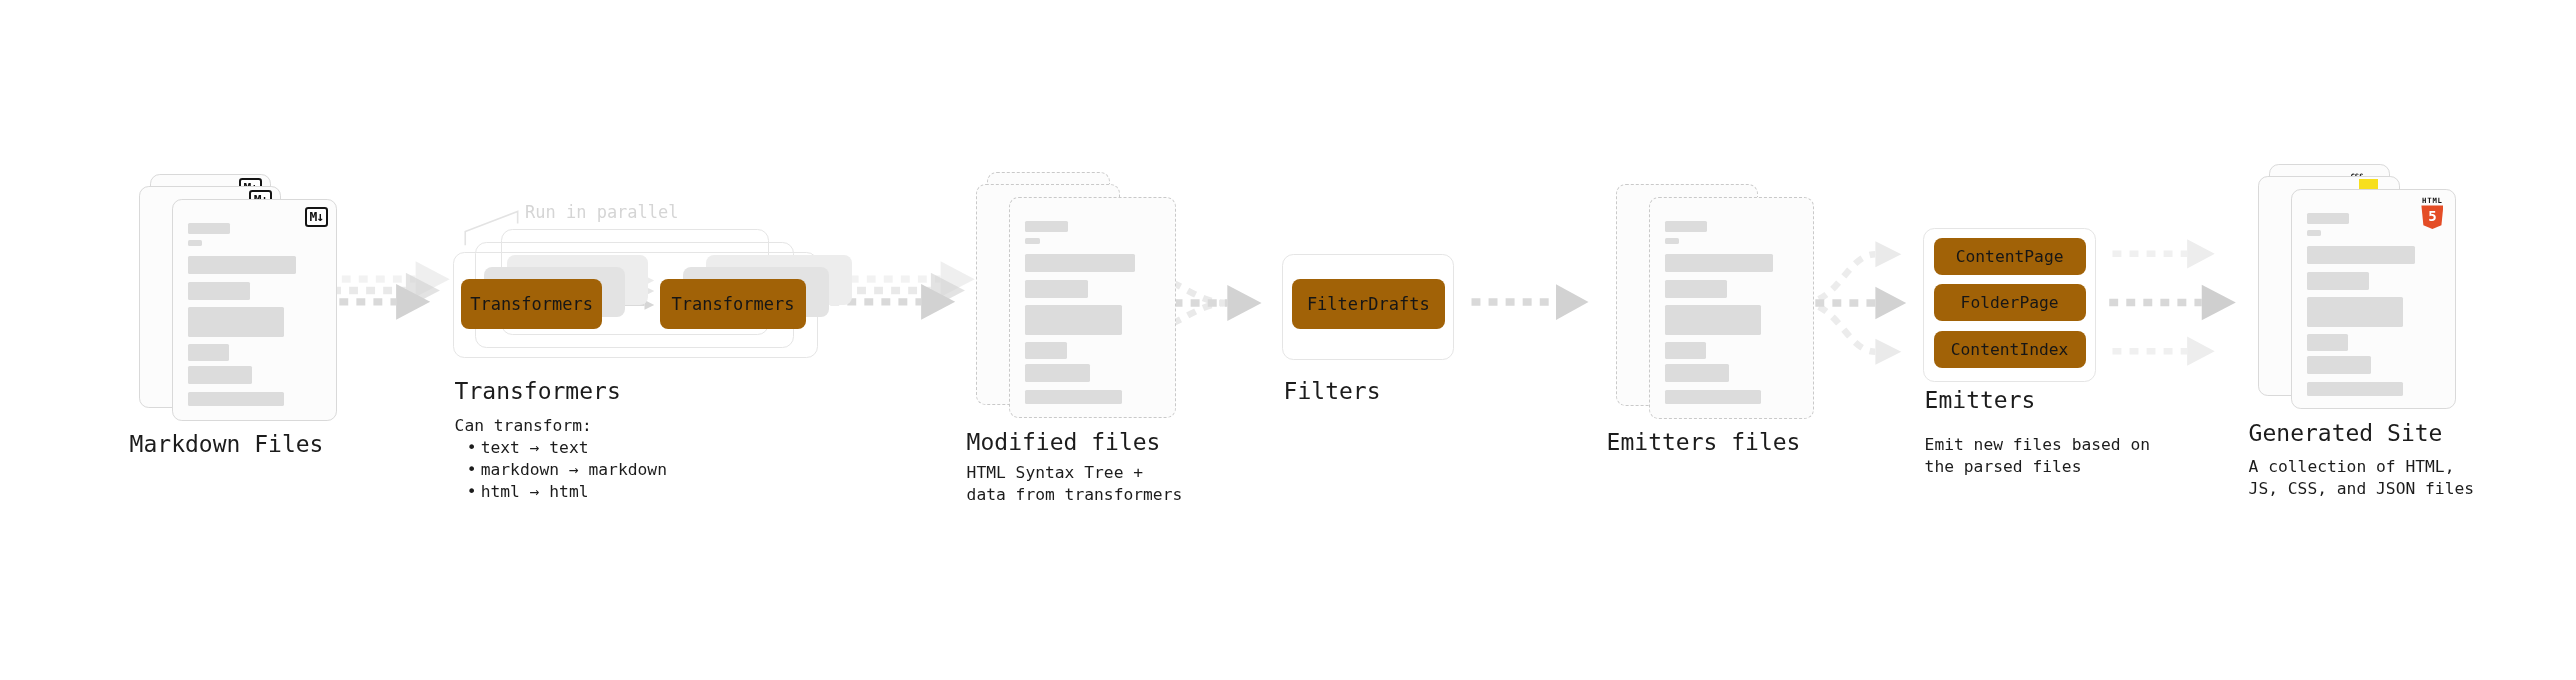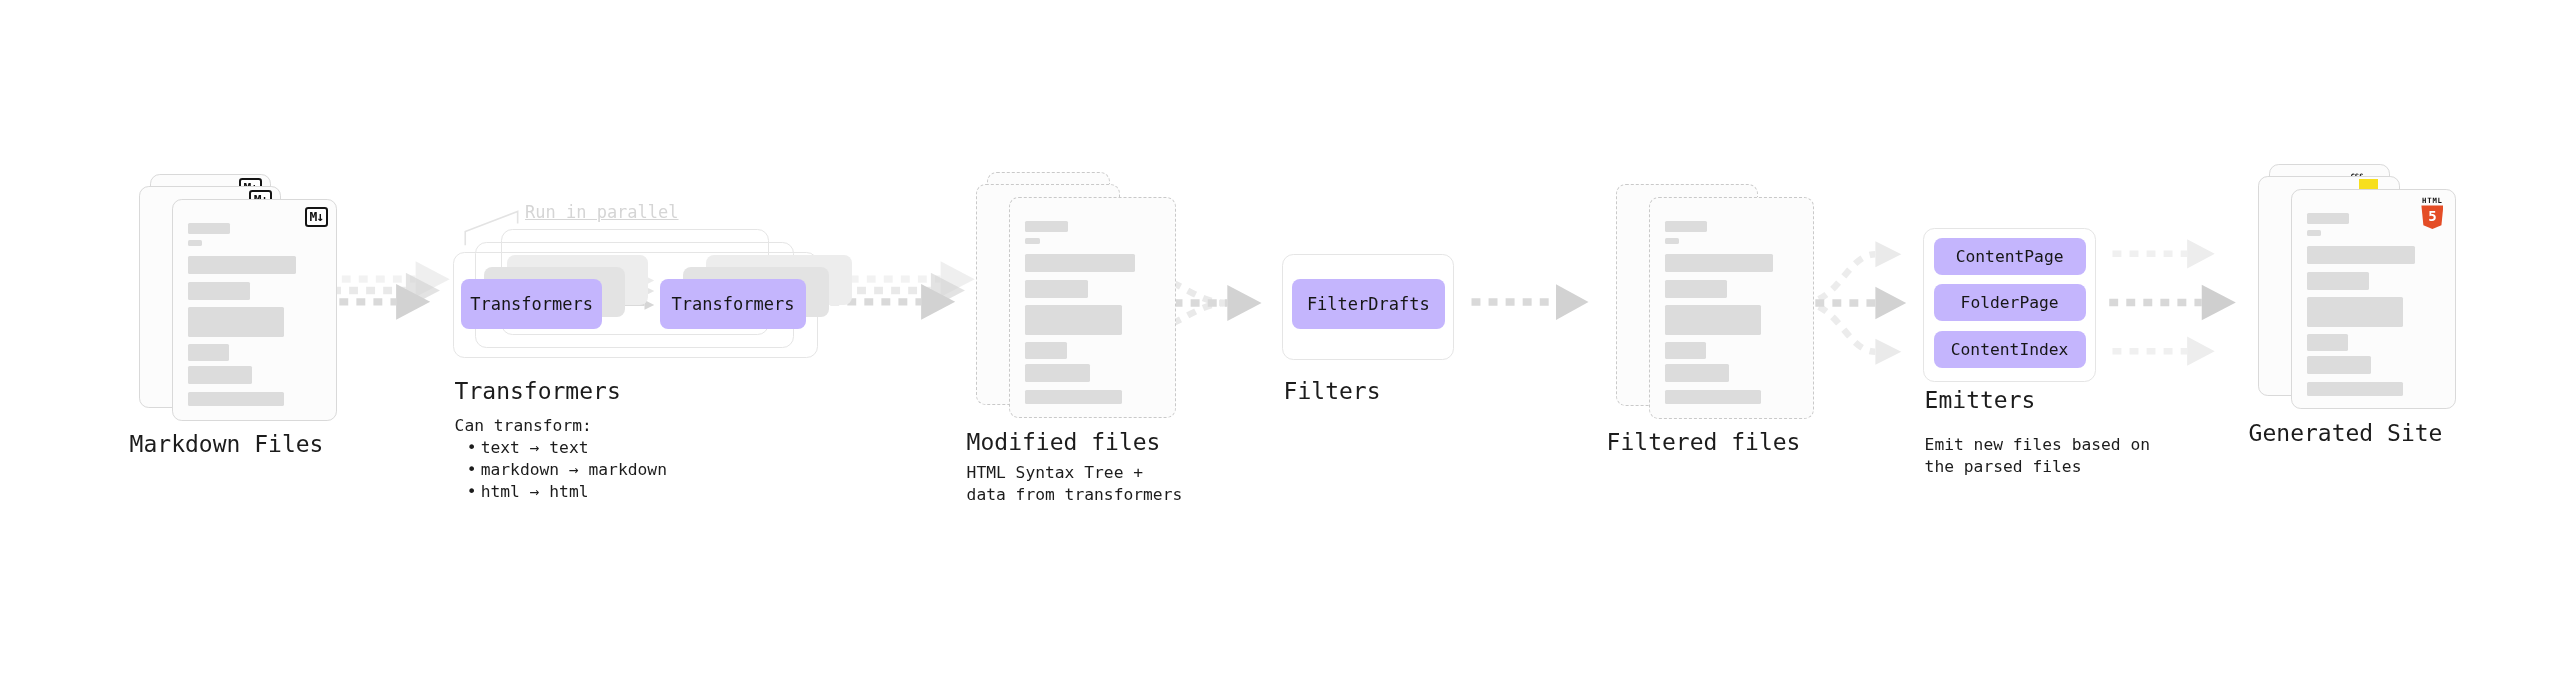--- a/index.html
+++ b/index.html
@@ -43,27 +43,27 @@
     clip-path:polygon(0 0,100% 0,91% 84%,50% 100%,9% 84%);
     color:#fff;font-size:14px;font-weight:700;line-height:23px;text-align:center;
   }
   .js-badge{position:absolute;top:2.4px;right:21px;width:19.5px;height:16.3px;background:#f7df1e;z-index:1;}
   .css-badge{position:absolute;top:1.6px;right:23px;width:18px;text-align:center;z-index:1;}
   .css-word{font-size:7.3px;font-weight:800;color:#111;line-height:7.3px;}
   .css-bar{height:2.4px;background:#2965f1;margin-top:0.8px;border-radius:0.8px;}
   
   .stage-label{position:absolute;left:1.6px;white-space:nowrap;font-size:23px;color:#1c1c1c;z-index:4;}
   .stage-desc{position:absolute;left:1.6px;white-space:nowrap;font-size:16.3px;line-height:22px;color:#1c1c1c;z-index:4;}
-  .annotation{position:absolute;white-space:nowrap;font-size:17px;color:#d5d5d5;text-decoration:underline;}
+  .annotation{position:absolute;white-space:nowrap;font-size:17px;color:#d5d5d5;}
   .bullet-line{padding-left:8.1px;}
   .bullet-dot{display:inline-block;width:18px;text-align:center;}
   
   .frame{position:absolute;box-sizing:border-box;border:1.6px solid #e5e5e5;border-radius:11.4px;background:transparent;}
   .pill{
-    position:absolute;background:#c4b5fd;border-radius:8.1px;
+    position:absolute;background:#a16207;border-radius:8.1px;
     display:flex;align-items:center;justify-content:center;
     font-size:17px;color:#161616;z-index:6;white-space:nowrap;
   }
   .pill.small{font-size:16.3px;}
   .pill.ghost1{background:#e3e3e3;z-index:5;}
   .pill.ghost2{background:#ededed;z-index:4;}
   svg.arr{position:absolute;overflow:visible;}
 </style>
 </head>
 <body>
@@ -210,21 +210,21 @@
       <div class="bar b1"></div>
       <div class="bar b2"></div>
       <div class="bar b3"></div>
       <div class="bar b4"></div>
       <div class="bar b5"></div>
       <div class="bar b6"></div>
       <div class="bar b7"></div>
       <div class="bar b8"></div>
     </div>
   </div>
-  <div class="stage-label" style="top:232px">Filtered files</div>
+  <div class="stage-label" style="top:232px">Emitters files</div>
 </section>
 
 <svg class="arr" style="left:1778px;top:241px" width="142" height="124" viewBox="0 0 175 152">
   <path d="M30,76 C75,76 85,16 120,16" fill="none" stroke="#ececec" stroke-width="8" stroke-dasharray="11 10"></path>
   <polygon points="120,0 120,32 152,16" fill="#eaeaea"></polygon>
   <path d="M30,76 C75,76 85,136 120,136" fill="none" stroke="#ececec" stroke-width="8" stroke-dasharray="11 10"></path>
   <polygon points="120,120 120,152 152,136" fill="#eaeaea"></polygon>
   <line x1="4" y1="76" x2="120" y2="76" stroke="#d9d9d9" stroke-width="9" stroke-dasharray="11 10"></line>
   <polygon points="120,56 120,96 158,76" fill="#d2d2d2"></polygon>
 </svg>
@@ -276,14 +276,18 @@
       <div class="bar b2"></div>
       <div class="bar b3"></div>
       <div class="bar b4"></div>
       <div class="bar b5"></div>
       <div class="bar b6"></div>
       <div class="bar b7"></div>
       <div class="bar b8"></div>
     </div>
   </div>
   <div class="stage-label" style="top:231px">Generated Site</div>
+  <div class="stage-desc" style="top:267px">
+    <div>A collection of HTML,</div>
+    <div>JS, CSS, and JSON files</div>
+  </div>
 </section>
 
 
 </body></html>

